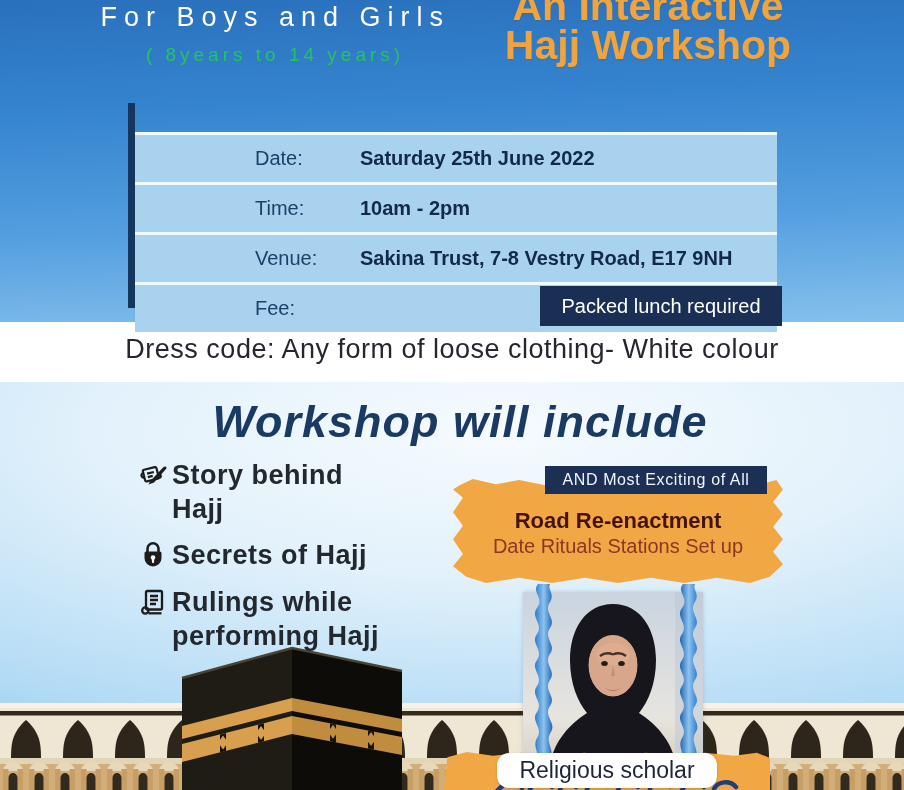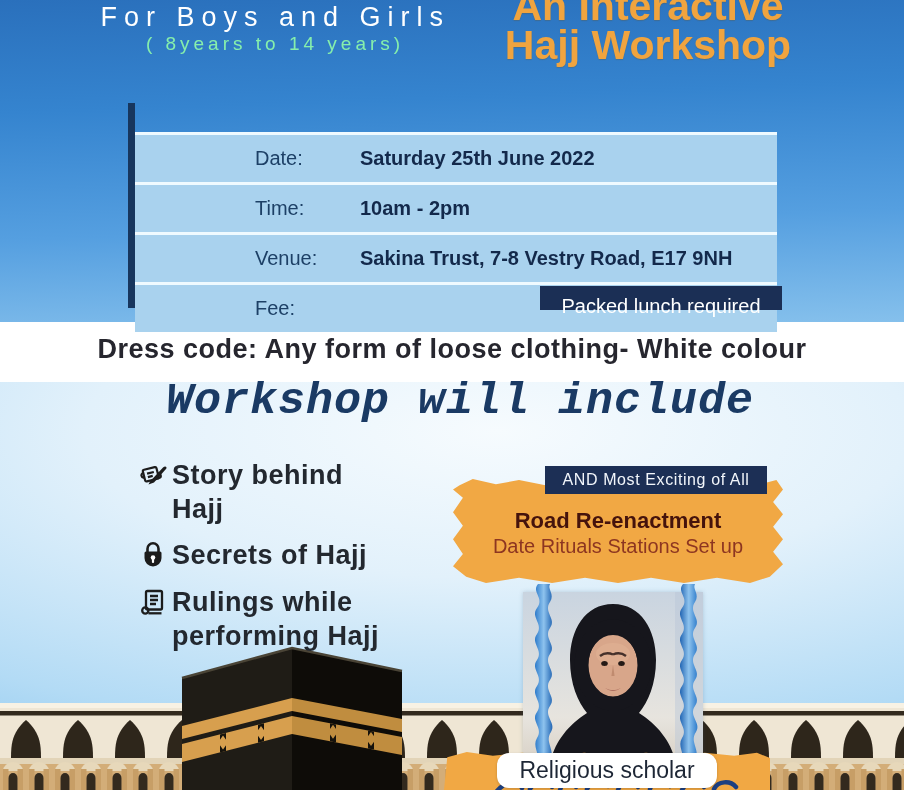--- a/index.html
+++ b/index.html
@@ -9,41 +9,41 @@
   }
   
   .bg-hero{position:absolute;left:0;top:0;width:904px;height:322px;
     background:linear-gradient(178deg,#2a70bc 0%,#3584cf 32%,#559fe0 68%,#85c0ec 100%);}
   .bg-band{position:absolute;left:0;top:322px;width:904px;height:60px;background:#ffffff;}
   .bg-main{position:absolute;left:0;top:382px;width:904px;height:408px;
     background:radial-gradient(ellipse 120% 95% at 55% 12%,#f6fbfe 0%,#e2f1fb 38%,#b3dbf5 78%,#8fc8ef 100%);}
   
   .audience{position:absolute;left:100px;top:2px;width:350px;text-align:right;
     color:#ffffff;font-size:27px;font-weight:400;letter-spacing:7px;white-space:nowrap;}
-  .age{position:absolute;left:100px;top:33px;width:350px;text-align:center;
-    color:#86efac;font-size:19px;font-weight:400;letter-spacing:4px;white-space:nowrap;}
+  .age{position:absolute;left:100px;top:44px;width:350px;text-align:center;
+    color:#22c55e;font-size:19px;font-weight:400;letter-spacing:4px;white-space:nowrap;}
   .hero-title{position:absolute;left:468px;top:-13px;width:360px;text-align:center;
     color:#f0a43f;font-size:41px;line-height:39px;font-weight:700;
     text-shadow:0 1px 1px rgba(120,75,0,.25);}
   .accent-bar{position:absolute;left:128px;top:103px;width:7px;height:205px;background:#17365e;}
   .details-table{position:absolute;left:135px;top:112px;width:642px;background:#a9d2ee;margin-top:20px;}
   .detail-row{position:relative;height:47px;border-top:3px solid rgba(242,252,255,.95);}
   .detail-label{position:absolute;left:120px;top:0;line-height:46px;
     font-size:20px;color:#1d4066;font-weight:500;}
   .detail-value{position:absolute;left:225px;top:0;line-height:46px;
     font-size:20px;color:#13294b;font-weight:700;}
-  .lunch-badge{position:absolute;left:540px;top:286px;width:242px;height:24px;
+  .lunch-badge{position:absolute;left:540px;top:286px;width:242px;height:40px;
     background:#1b2f55;color:#ffffff;font-size:20px;font-weight:400;
     text-align:center;line-height:40px;z-index:10;}
   
   .dress-text{position:absolute;left:0;top:334px;width:904px;text-align:center;
-    font-size:27px;color:#26262e;font-weight:700;letter-spacing:.5px;}
-  
-  .script-heading{position:absolute;left:110px;top:376px;width:700px;text-align:center;
-    font-family:Liberation Mono, monospace;font-style:italic;font-weight:700;
+    font-size:27px;color:#26262e;font-weight:400;letter-spacing:.5px;}
+  
+  .script-heading{position:absolute;left:110px;top:396px;width:700px;text-align:center;
+    font-family:Liberation Sans, sans-serif;font-style:italic;font-weight:700;
     font-size:45px;color:#1a3a64;letter-spacing:1px;z-index:3;}
   .include-list{position:absolute;left:138px;top:458px;width:280px;z-index:3;}
   .include-item{position:relative;margin-bottom:12px;min-height:34px;
     display:flex;align-items:flex-start;}
   .include-icon{flex:0 0 34px;margin-top:1px;}
   .include-text{font-size:27px;line-height:34px;color:#23282f;letter-spacing:.5px;
     font-weight:700;max-width:215px;}
   .highlight-box{position:absolute;left:453px;top:479px;width:330px;height:104px;
     background:#f1a844;z-index:3;
     clip-path:polygon(2% 6%,6% 0%,13% 5%,20% 1%,28% 6%,36% 1%,45% 5%,53% 0%,62% 5%,70% 1%,78% 6%,86% 1%,93% 5%,98% 1%,100% 10%,97% 22%,100% 34%,97% 46%,100% 58%,97% 70%,100% 82%,96% 94%,90% 100%,80% 95%,70% 100%,60% 95%,50% 100%,40% 95%,30% 100%,20% 95%,10% 100%,4% 94%,0% 84%,3% 72%,0% 58%,3% 45%,0% 32%,3% 18%,0% 10%);}

